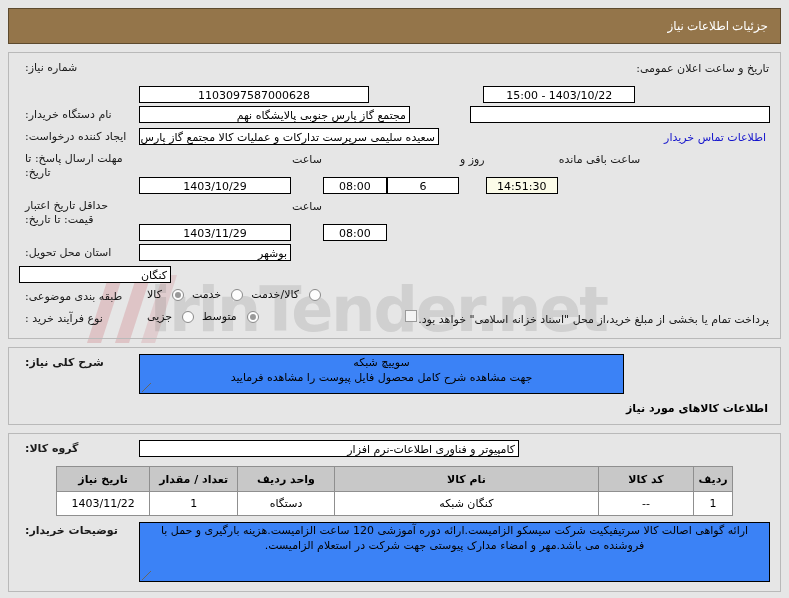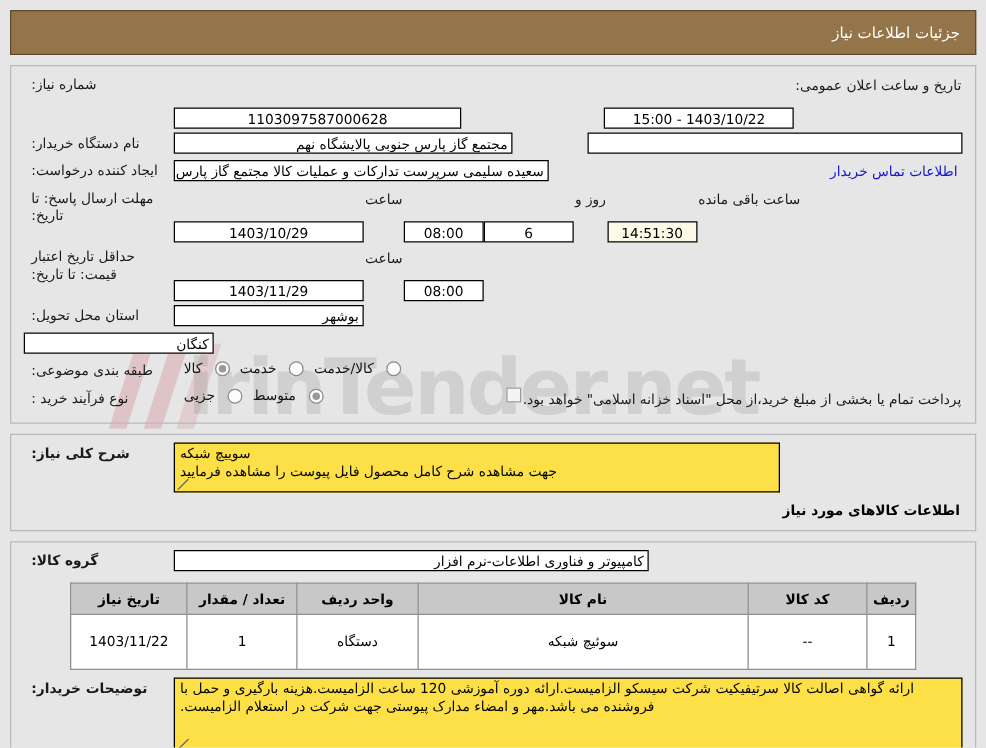--- a/index.html
+++ b/index.html
@@ -55,20 +55,21 @@
     margin: 8px 8px 0 8px;
     height: 36px;
     background: #94754a;
     border: 1px solid #5d4a2e;
     color: #ffffff;
     display: flex;
     align-items: center;
     justify-content: flex-start;
     padding: 0 12px;
     box-sizing: border-box;
+    font-family: Liberation Serif, serif;
   }
   .title-bar .title-text {
     font-size: 12px;
     font-weight: normal;
   }
 
   .panel {
     margin: 8px 8px 0 8px;
     border: 1px solid #b9b9b9;
     border-bottom: 1px solid #b9b9b9;
@@ -169,26 +170,26 @@
     width: 12px; height: 12px;
     border: 1px solid #9a9a9a;
     background: #f4f4f4;
     display: inline-block;
     box-sizing: border-box;
   }
 
   
   .ta {
     border: 1px solid #000;
-    background: #fde047;
+    background: #3b82f6;
     font-size: 11px;
     font-family: "DejaVu Sans", "Liberation Sans", sans-serif;
     padding: 1px 4px;
     box-sizing: border-box;
-    text-align: left;
+    text-align: center;
     line-height: 1.35;
     color: #000;
     position: relative;
     overflow: hidden;
     resize: none;
     display: block;
   }
   .ta .grip {
     position: absolute;
     left: 2px; bottom: 1px;
@@ -220,21 +221,21 @@
     font-weight: bold;
     height: 22px;
     padding: 1px 4px;
     text-align: center;
     color: #000;
   }
   table.goods td {
     background: #fff;
     border: 1px solid #8f8f8f;
     height: 21px;
-    padding: 11px 4px;
+    padding: 1px 4px;
     text-align: center;
     color: #000;
   }
   .c-rdf { width: 30px; }
   .c-cod { width: 95px; }
   .c-nam { width: 285px; }
   .c-unt { width: 95px; }
   .c-qty { width: 85px; }
   .c-dat { width: 87px; }
 
@@ -393,21 +394,21 @@
             <th class="c-nam">نام کالا</th>
             <th class="c-unt">واحد ردیف</th>
             <th class="c-qty">تعداد / مقدار</th>
             <th class="c-dat">تاریخ نیاز</th>
           </tr>
         </thead>
         <tbody>
           <tr>
             <td>1</td>
             <td>--</td>
-            <td>سوئیچ شبکه</td>
+            <td>کنگان شبکه</td>
             <td>دستگاه</td>
             <td>1</td>
             <td>1403/11/22</td>
           </tr>
         </tbody>
       </table>
     </div>
 
     <div class="row">
       <div class="spacer"></div>

